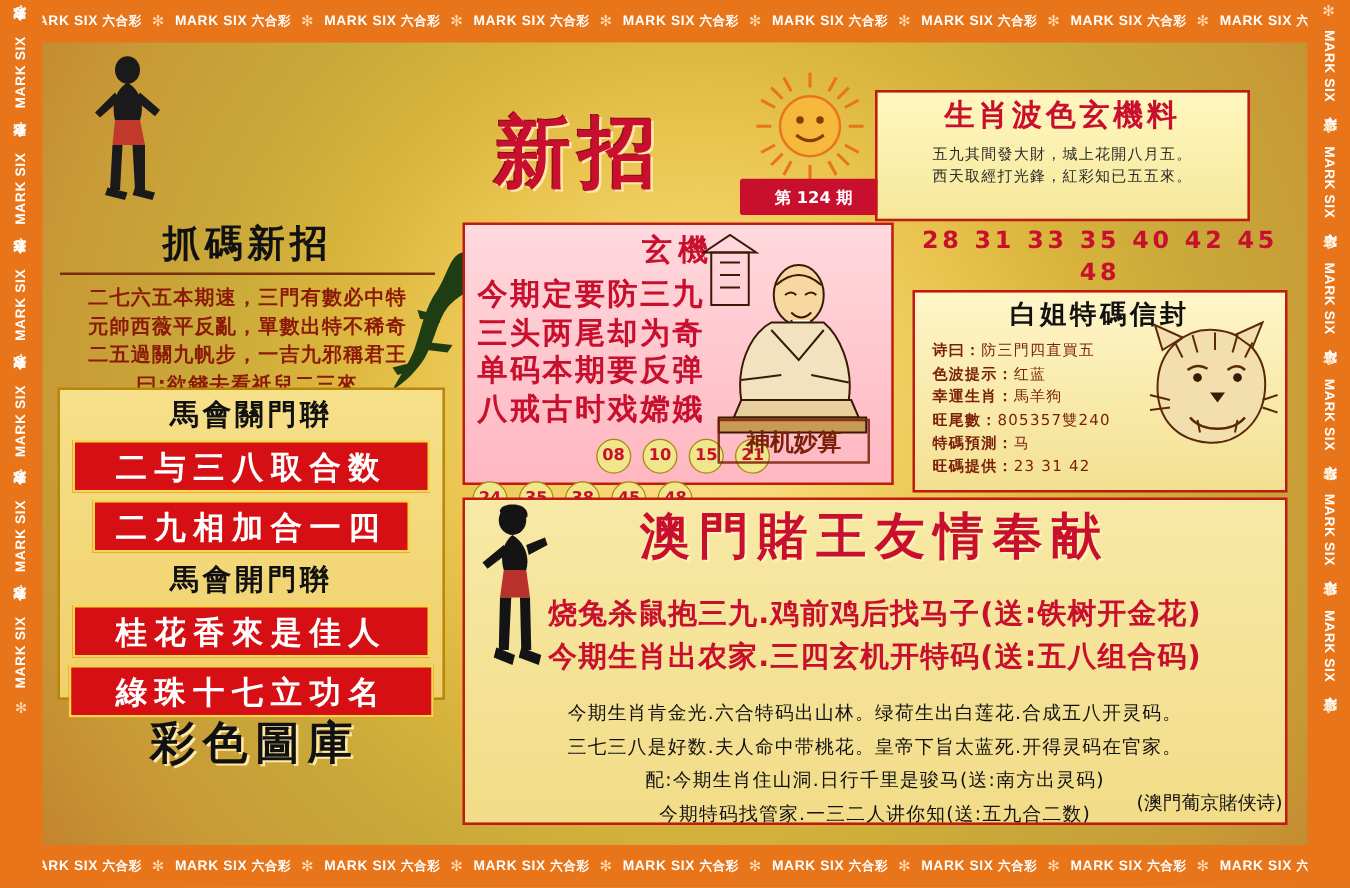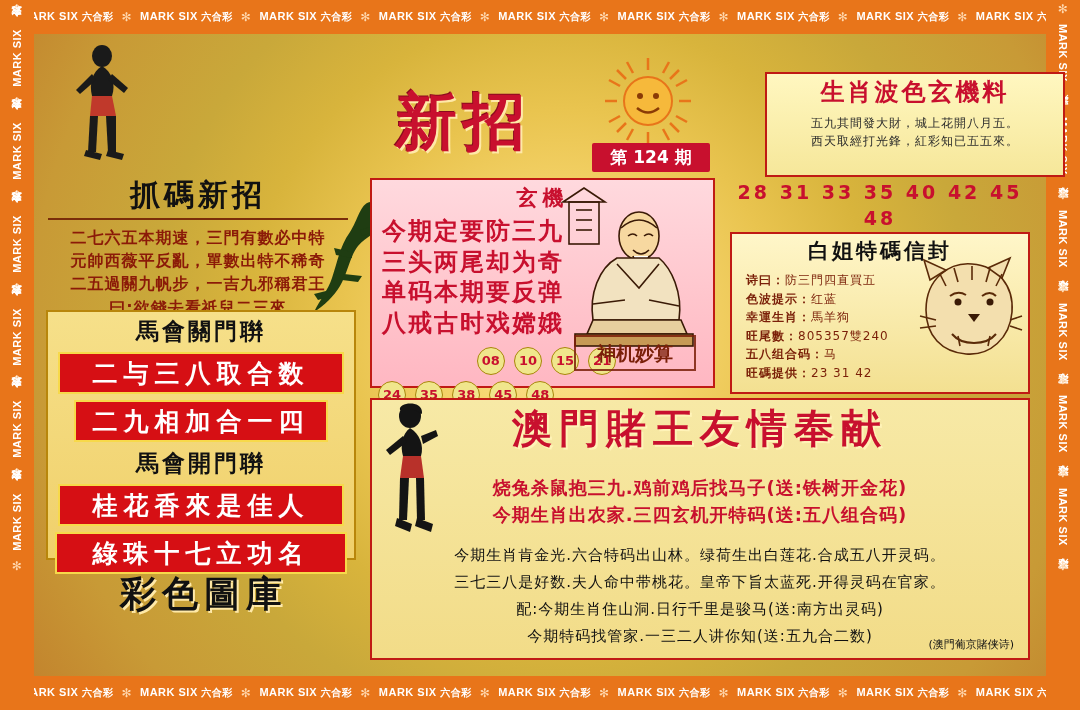--- a/index.html
+++ b/index.html
@@ -37,21 +37,21 @@
   .cn{font-family:"DejaVu Sans","Liberation Sans",sans-serif;}
   
   #title{
     position:absolute;left:395px;top:80px;width:250px;height:80px;
     font-size:62px;font-weight:bold;color:#c8102e;
     text-shadow:2px 2px 0 #ffe9a8, -1px -1px 0 #8a0b1e;
     letter-spacing:6px;
   }
   #issue{
     position:absolute;left:592px;top:143px;width:118px;height:29px;
-    background:#c8102e;color:#fff;font-size:17px;font-weight:bold;
+    background:#c8102e;color:#fff;font-size:13px;font-weight:bold;
     display:flex;align-items:center;justify-content:center;border-radius:2px;
   }
   
   #sun{position:absolute;left:605px;top:58px;width:86px;height:86px;}
   
   #leftTop{left:48px;top:175px;width:300px;height:125px;}
   #leftTopTitle{
     font-size:30px;font-weight:bold;color:#111;letter-spacing:4px;text-align:center;
     border-bottom:2px solid #7a2d0a;padding-bottom:2px;
   }
@@ -74,31 +74,31 @@
     left:120px;top:570px;width:235px;height:48px;
     font-size:36px;font-weight:bold;color:#111;letter-spacing:6px;
     text-shadow:2px 2px 0 #ffe9a8;
   }
   
   #centerBox{
     left:370px;top:178px;width:345px;height:210px;
     background:linear-gradient(180deg,#ffd9de,#ffc6cd 55%,#ffb7c2);
     border:2px solid #c01a14;
   }
-  #xjTitle{font-size:21px;font-weight:bold;color:#c8102e;text-align:center;letter-spacing:5px;margin-top:4px;}
+  #xjTitle{font-size:24px;font-weight:bold;color:#c8102e;text-align:center;letter-spacing:5px;margin-top:4px;}
   .xjline{font-size:24px;font-weight:bold;color:#c8102e;letter-spacing:2px;line-height:1.28;padding-left:10px;}
   .ball{
     width:26px;height:26px;border-radius:50%;display:inline-flex;
     align-items:center;justify-content:center;font-size:13px;font-weight:bold;
     border:1px solid #a8860b;margin-right:4px;
   }
   .b-red{background:#f0e68c;color:#c8102e;}
   
   #rtBox{
-    left:765px;top:72px;width:300px;height:105px;
+    left:700px;top:72px;width:300px;height:105px;
     background:linear-gradient(180deg,#fff7c0,#f6e79a);
     border:2px solid #c01a14;
   }
   #rtTitle{font-size:24px;font-weight:bold;color:#c8102e;text-align:center;letter-spacing:3px;padding-top:2px;}
   .rtline{font-size:12px;color:#2b2b2b;text-align:center;line-height:1.5;letter-spacing:1px;}
   #numsBox{left:730px;top:180px;width:300px;height:52px;}
   .numrow{font-size:19px;color:#c8102e;font-weight:bold;letter-spacing:3px;text-align:center;line-height:1.35;}
   
   #wsBox{
     left:730px;top:232px;width:300px;height:162px;
@@ -111,23 +111,23 @@
   
   #bottomBox{
     left:370px;top:398px;width:660px;height:262px;
     background:linear-gradient(180deg,#f7e9a6,#f2dc88);
     border:2px solid #c01a14;
   }
   #bigHead{
     font-size:40px;font-weight:bold;color:#c8102e;text-align:center;letter-spacing:7px;
     text-shadow:2px 2px 0 #fff3b8;margin-top:1px;
   }
-  .midline{font-size:18px;font-weight:bold;color:#c8102e;text-align:center;letter-spacing:1px;line-height:1.5;}
+  .midline{font-size:23px;font-weight:bold;color:#c8102e;text-align:center;letter-spacing:1px;line-height:1.5;}
   .botline{font-size:15px;color:#111;text-align:center;letter-spacing:1px;line-height:1.8;}
-  #sig{position:absolute;right:14px;bottom:6px;font-size:11px;color:#111;}
+  #sig{position:absolute;right:2px;bottom:6px;font-size:15px;color:#111;}
   
   .girl{position:absolute;}
 </style>
 </head>
 <body>
 
 <div id="page">
 
   <div class="marq marq-top" id="marqTop">
       <span class="star">✻</span>
@@ -356,21 +356,21 @@
       <div class="wsrow cn">
         <b>色波提示：</b><span>红蓝</span>
       </div>
       <div class="wsrow cn">
         <b>幸運生肖：</b><span>馬羊狗</span>
       </div>
       <div class="wsrow cn">
         <b>旺尾數：</b><span>805357雙240</span>
       </div>
       <div class="wsrow cn">
-        <b>五八组合码：</b><span>马</span>
+        <b>特碼預測：</b><span>马</span>
       </div>
       <div class="wsrow cn">
         <b>旺碼提供：</b><span>23 31 42</span>
       </div>
     </div>
 
     <div style="position:absolute;right:4px;top:16px;">
       <svg width="118" height="130" viewBox="0 0 118 130">
         <g stroke="#5a2a08" stroke-width="1.6" fill="none">
           <path d="M20 60 C20 28 44 12 66 14 C92 16 108 36 106 62 C104 88 84 106 60 104 C36 102 20 86 20 60 Z" fill="#f3dfae"></path>

